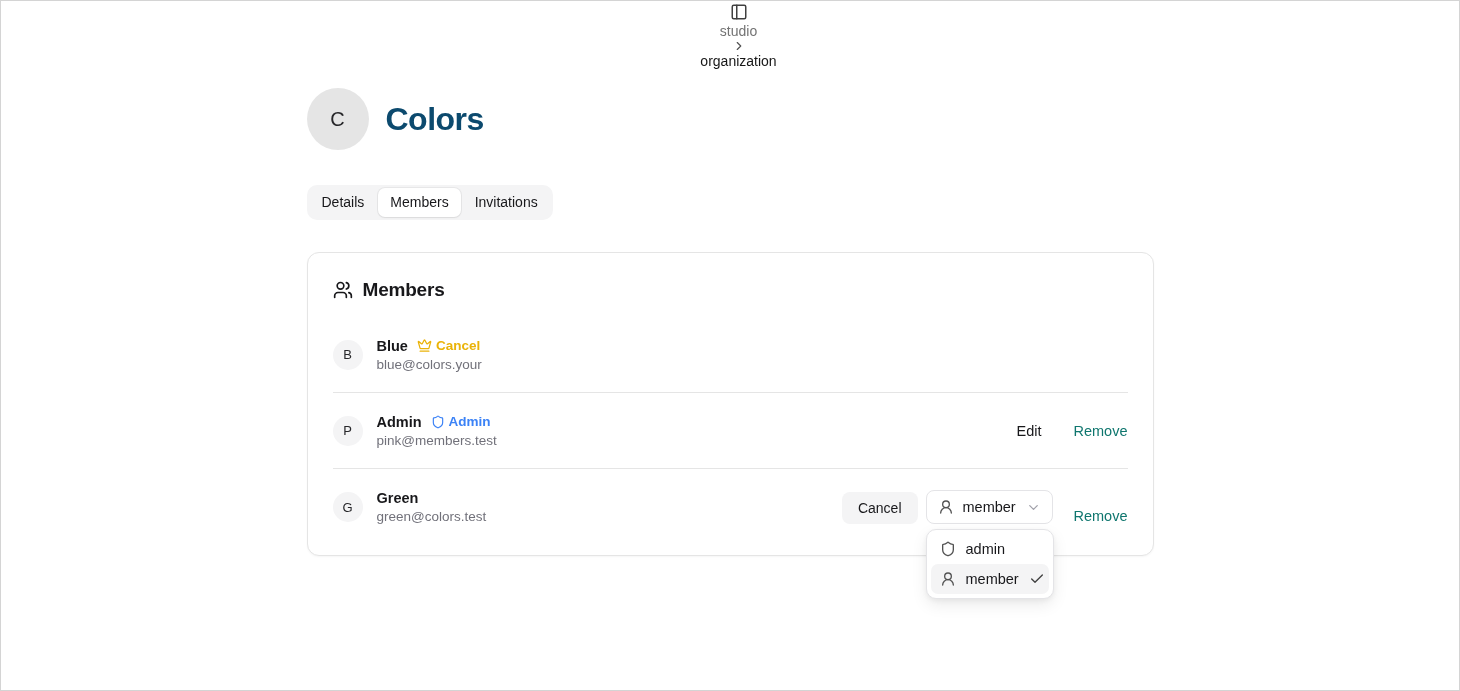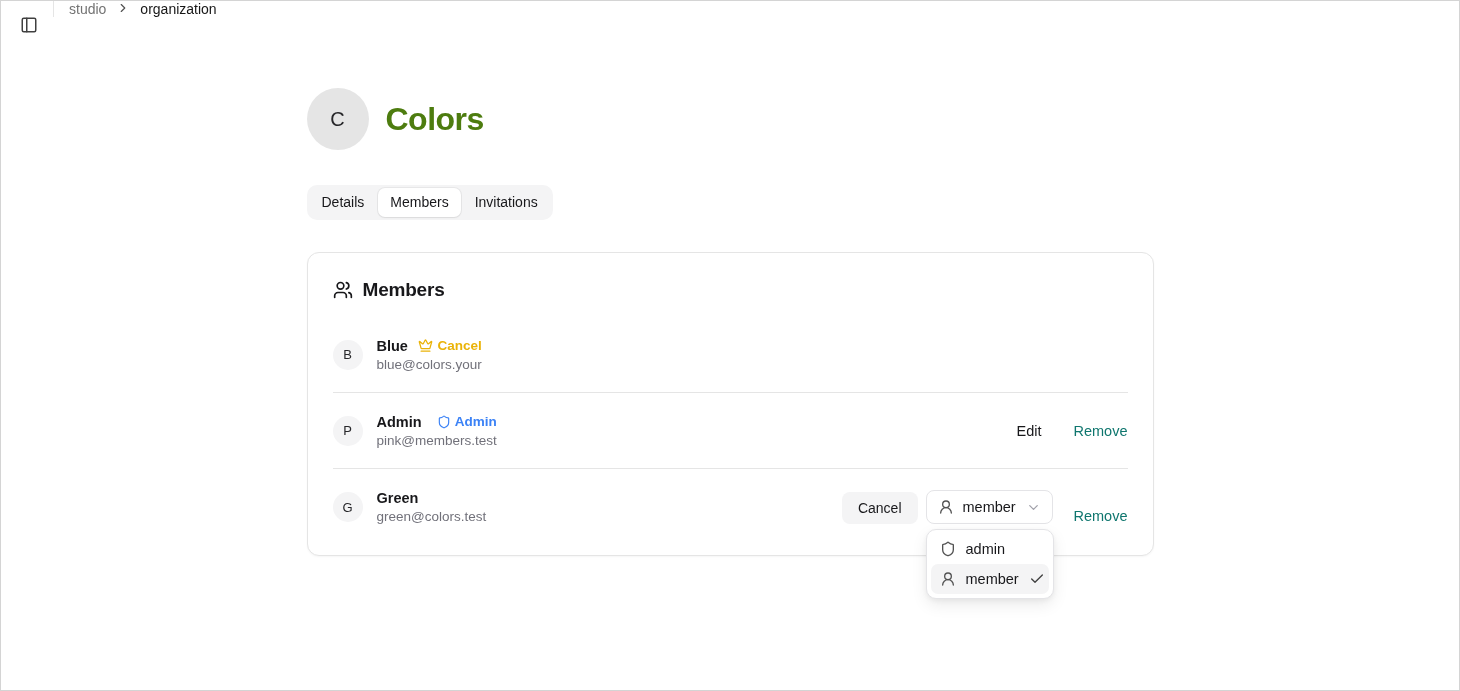--- a/index.html
+++ b/index.html
@@ -10,21 +10,23 @@
     width: 1460px;
     height: 691px;
     background: #fff;
     border: 1px solid #d4d4d4;
     overflow: hidden;
   }
   
   .topbar {
     height: 48px;
     display: flex;
+    align-items: center;
     padding-left: 17px;
+    flex-direction: column;
   }
   .icon-btn {
     background: none;
     border: none;
     display: flex;
     align-items: center;
     justify-content: center;
     color: #404040;
     cursor: pointer;
     padding: 2px;
@@ -50,21 +52,21 @@
     width: 62px; height: 62px;
     border-radius: 50%;
     background: #e5e5e5;
     color: #27272a;
     font-size: 20px;
     display: flex; align-items: center; justify-content: center;
   }
   .org-title {
     font-size: 32px;
     font-weight: 700;
-    color: #4d7c0f;
+    color: #0c4a6e;
     letter-spacing: -0.5px;
   }
   
   .tabs {
     margin-top: 35px;
     display: inline-flex;
     align-items: flex-start;
     background: #f4f4f5;
     border-radius: 10px;
     padding: 3px;
@@ -113,21 +115,21 @@
   .member-avatar {
     width: 30px; height: 30px;
     border-radius: 50%;
     background: #f4f4f5;
     color: #27272a;
     font-size: 13px;
     display: flex; align-items: center; justify-content: center;
     flex-shrink: 0;
   }
   .member-info { margin-left: 14px; }
-  .member-name-row { display: flex; align-items: center; gap: 9px; justify-content: space-between; }
+  .member-name-row { display: flex; align-items: center; gap: 9px; }
   .member-name { font-size: 14.5px; font-weight: 700; color: #18181b; }
   .role-badge {
     display: inline-flex;
     align-items: center;
     gap: 4px;
     font-size: 13.5px;
     font-weight: 700;
   }
   .role-badge.owner { color: #eab308; }
   .role-badge.admin { color: #3b82f6; }

